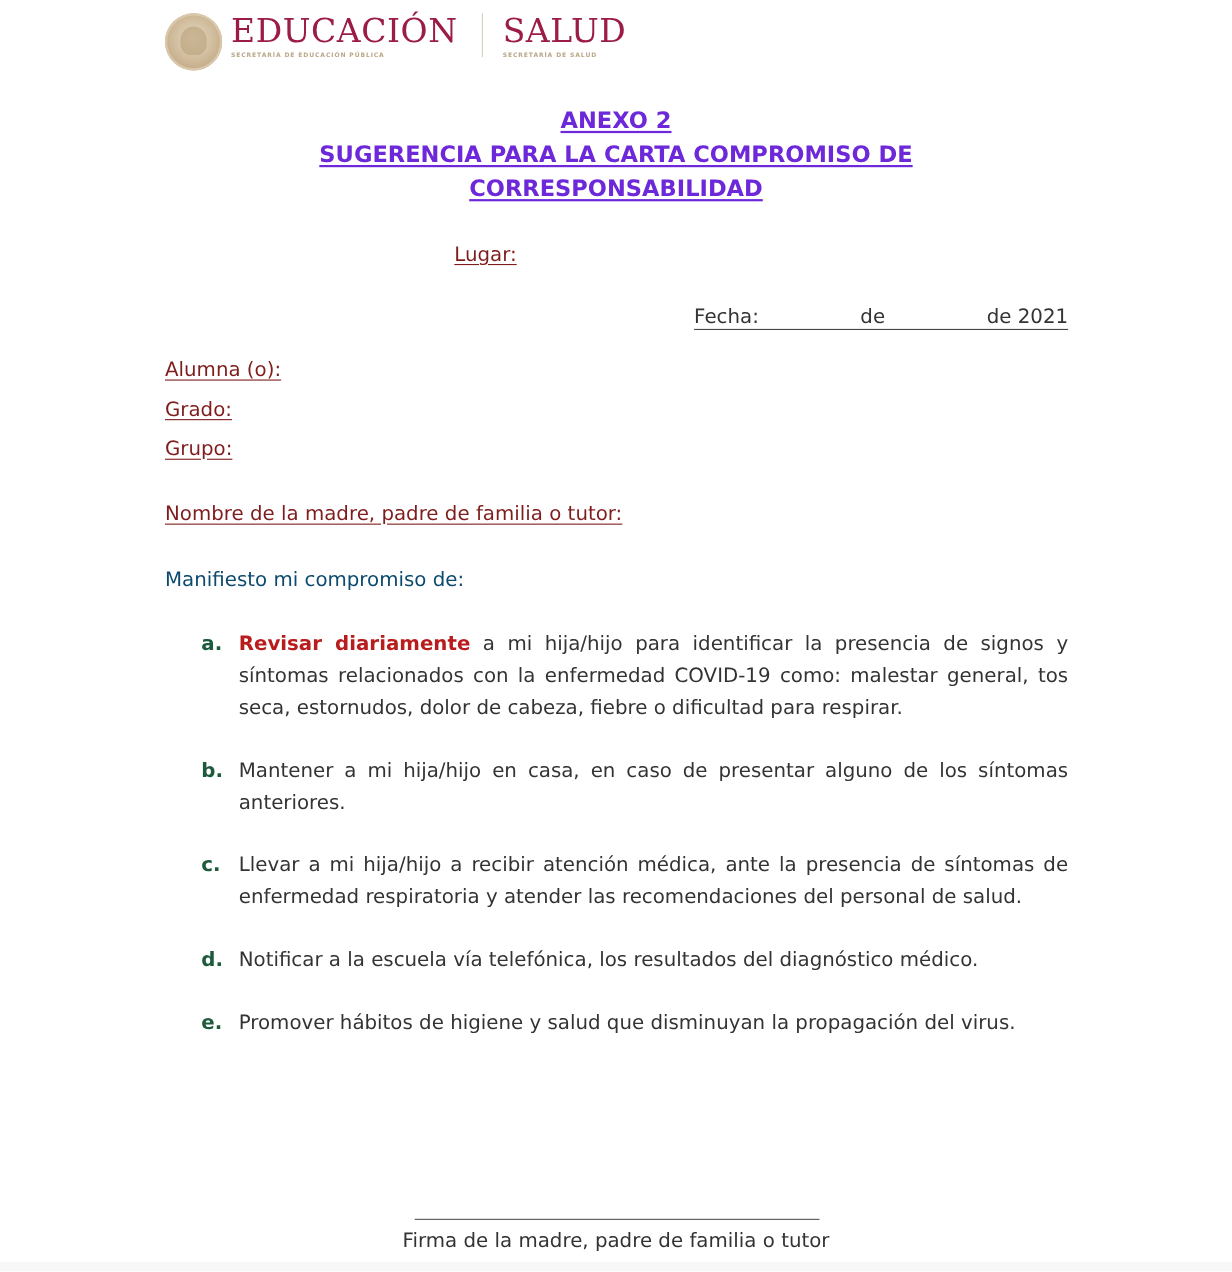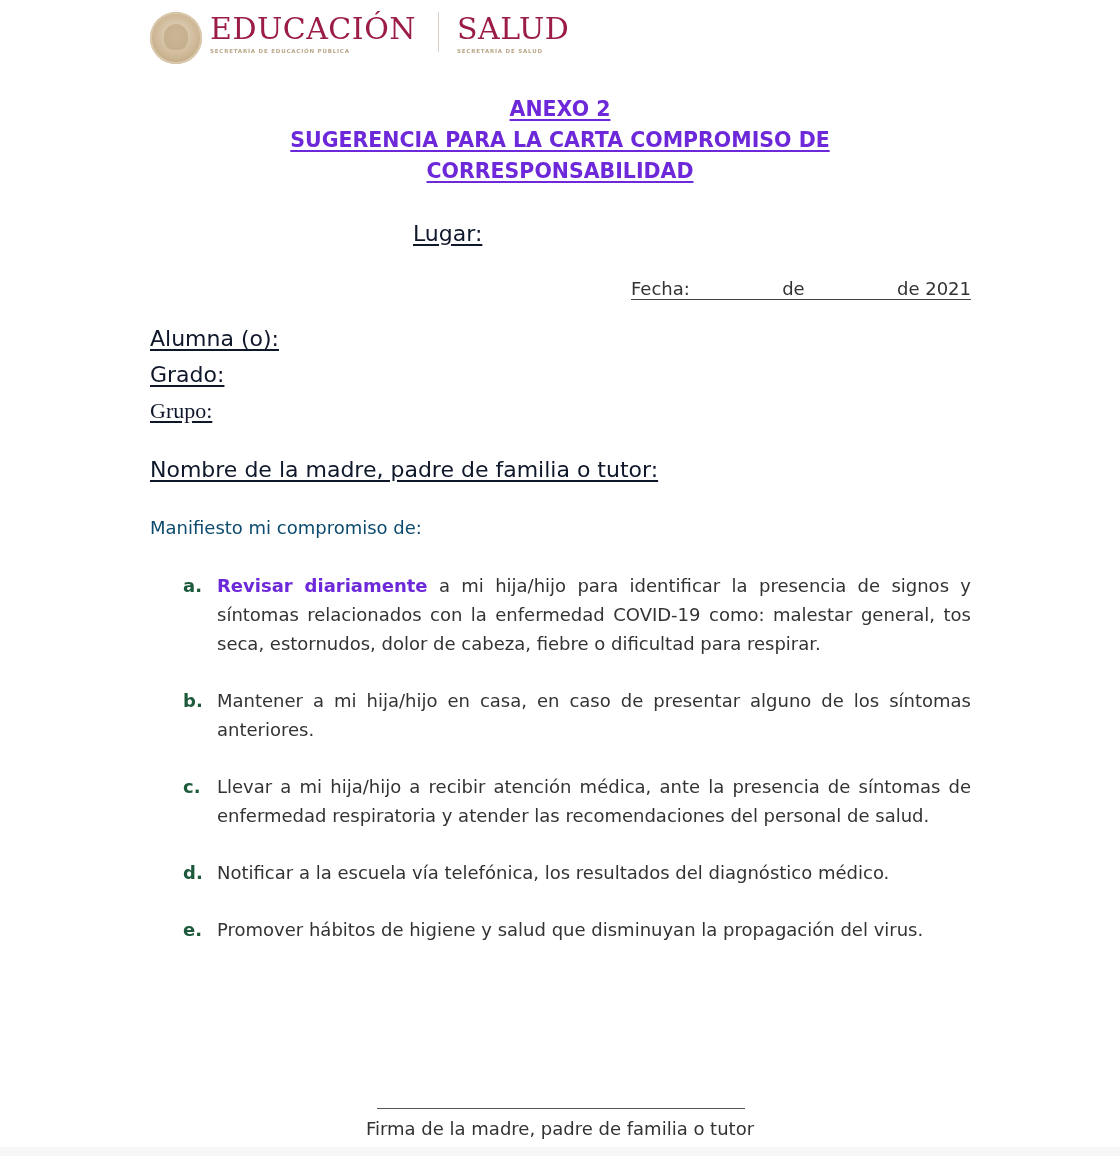--- a/index.html
+++ b/index.html
@@ -11,30 +11,30 @@
           box-shadow: inset 0 0 0 2px #d9c8ac; margin-right:8px; position:relative; }
   .seal::after { content:""; position:absolute; left:14px; top:12px; width:24px; height:26px; border-radius:50% 50% 40% 40%;
           background:#bda580; opacity:.7; }
   .brand { display:flex; flex-direction:column; }
   .brand-name { font-family:"DejaVu Serif", serif; color:#9b1c45; font-size:30px; letter-spacing:0.5px; line-height:34px; }
   .brand-sub { font-family:"DejaVu Sans", sans-serif; color:#b9a788; font-size:5.5px; letter-spacing:0.8px; font-weight:bold; margin-top:2px; }
   .brand-sep { width:1px; height:40px; background:#d8d0c4; margin:0 18px 0 22px; }
   .title { position:absolute; left:150px; width:820px; top:94px; text-align:center; color:#6d28d9; font-weight:bold;
            font-size:20.5px; line-height:31px; }
   .title div { text-decoration:underline; text-underline-offset:3px; }
-  .field { position:absolute; font-size:22px; text-decoration:underline; text-underline-offset:3px; color:#0f172a; }
+  .field { position:absolute; font-size:18px; text-decoration:underline; text-underline-offset:3px; color:#7f1d1d; }
   .fecha { position:absolute; left:631px; top:278px; width:340px; font-size:18px; color:#333;
            border-bottom:1.5px solid #444; height:21px; display:flex; justify-content:space-between; }
   .fecha span { line-height:22px; }
   .intro { position:absolute; left:150px; top:517px; font-size:18px; color:#0c4a6e; }
   .items { position:absolute; left:183px; top:571px; width:788px; }
   .item { display:flex; font-size:18px; line-height:29px; color:#333; margin-bottom:28px; }
   .item-letter { width:34px; flex:none; color:#1d5a3b; font-weight:bold; }
   .item-text { flex:1; text-align:justify; }
-  .highlight { color:#6d28d9; font-weight:bold; }
+  .highlight { color:#b91c1c; font-weight:bold; }
   .sig-line { position:absolute; left:377px; top:1108px; width:368px; height:1px; background:#555; }
   .sig-label { position:absolute; left:150px; width:820px; top:1118px; text-align:center; font-size:18px; color:#333; }
 </style>
 </head>
 <body>
 
 <div class="header">
   <div class="seal"></div>
   <div class="brand">
     <span class="brand-name">EDUCACIÓN</span>
@@ -56,21 +56,21 @@
 <div class="field" style="left:413px; top:221px;">Lugar:</div>
 
 <div class="fecha">
   <span>Fecha:</span>
   <span>de</span>
   <span>de 2021</span>
 </div>
 
 <div class="field" style="left:150px; top:326px;">Alumna (o):</div>
 <div class="field" style="left:150px; top:362px;">Grado:</div>
-<div class="field" style="left:150px; top:398px;font-family:Liberation Serif, serif;">Grupo:</div>
+<div class="field" style="left:150px; top:398px;">Grupo:</div>
 <div class="field" style="left:150px; top:432px;margin-top:25px;">Nombre de la madre, padre de familia o tutor:</div>
 
 <div class="intro">Manifiesto mi compromiso de:</div>
 
 <div class="items">
   <div class="item">
     <span class="item-letter">a.</span>
     <span class="item-text"><span class="highlight">Revisar diariamente</span><span> a mi hija/hijo para identificar la presencia de signos y síntomas relacionados con la enfermedad COVID-19 como: malestar general, tos seca, estornudos, dolor de cabeza, fiebre o dificultad para respirar.</span></span>
   </div>
   <div class="item">

